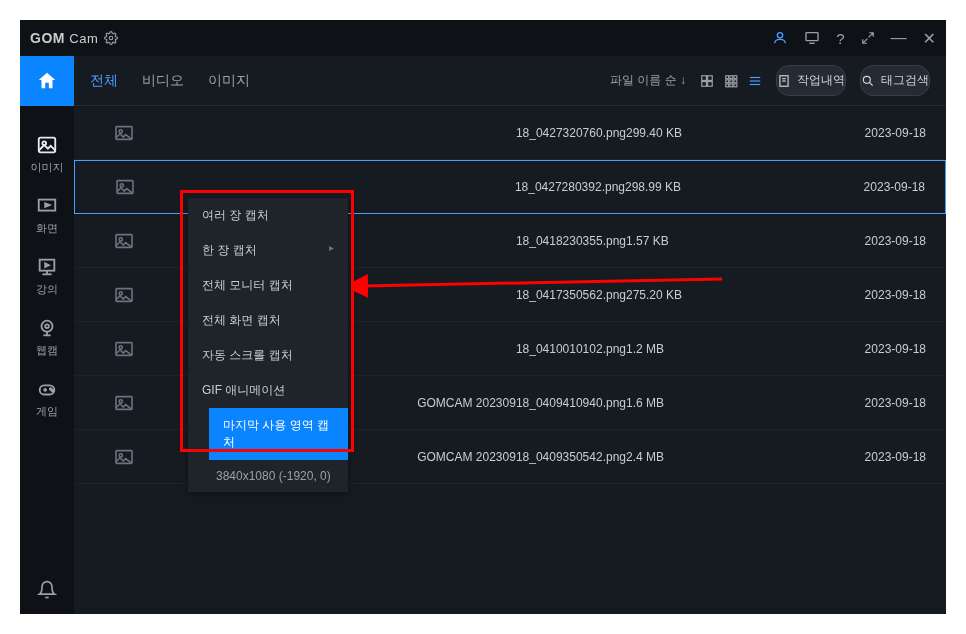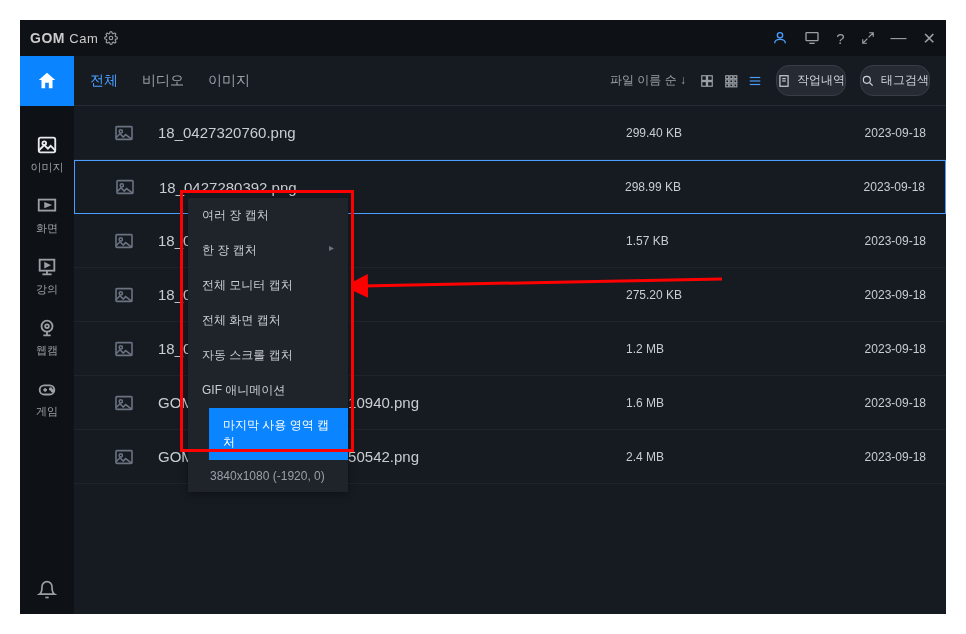--- a/index.html
+++ b/index.html
@@ -27,27 +27,27 @@
     .topbar-right { margin-left: auto; display: flex; align-items: center; gap: 14px; }
     .sort-label { font-size: 12px; color: #9aa0a6; }
     .view-icons { display: flex; gap: 10px; color: #9aa0a6; }
     .view-icon { cursor: pointer; font-size: 14px; }
     .view-icon.active { color: #4a9eff; }
     .action-btn { background: #262b33; border: 1px solid #383e47; color: #cfd2d6; padding: 6px 0; font-size: 12px; cursor: pointer; display: flex; align-items: center; gap: 6px; border-radius: 13px; }
     .file-list { flex: 1; overflow-y: auto; }
     .file-row { display: flex; align-items: center; padding: 0 20px; height: 54px; border-bottom: 1px solid #1f242b; }
     .file-row.selected { border: 1px solid #4a9eff; }
     .file-icon-cell { width: 60px; display: flex; justify-content: center; color: #6b7280; }
-    .file-name-cell { flex: 1; color: #c9cdd1; font-size: 15px; padding-left: 4px; }
+    .file-name-cell { flex: 1; color: #c9cdd1; font-size: 12px; padding-left: 4px; text-align: right; }
     .file-size-cell { width: 180px; text-align: left; color: #c9cdd1; font-size: 12px; }
     .file-date-cell { width: 120px; text-align: right; color: #c9cdd1; font-size: 12px; }
     .context-menu { position: absolute; left: 114px; top: 142px; width: 160px; background: #1f242b; box-shadow: 0 2px 8px rgba(0,0,0,0.4); z-index: 10; }
     .menu-item { padding: 9px 14px; font-size: 12px; color: #c9cdd1; cursor: pointer; }
     .menu-item.highlighted { background: #0a84ff; color: #fff; }
-    .menu-item.sub { padding-left: 22px; color: #9aa0a6; }
+    .menu-item.sub { padding-left: 28px; color: #9aa0a6; }
     .arrow-tri { position: absolute; right: 14px; top: 9px; color: #6b7280; font-size: 10px; }
     .annotation-box { position: absolute; left: 106px; top: 134px; width: 174px; height: 262px; border: 3px solid #ff0000; z-index: 20; pointer-events: none; }
     .annotation-arrow { position: absolute; z-index: 20; pointer-events: none; }
     svg { display: block; }
   </style>
 </head>
 <body>
 
 <div class="app-frame">
   <div class="titlebar">

